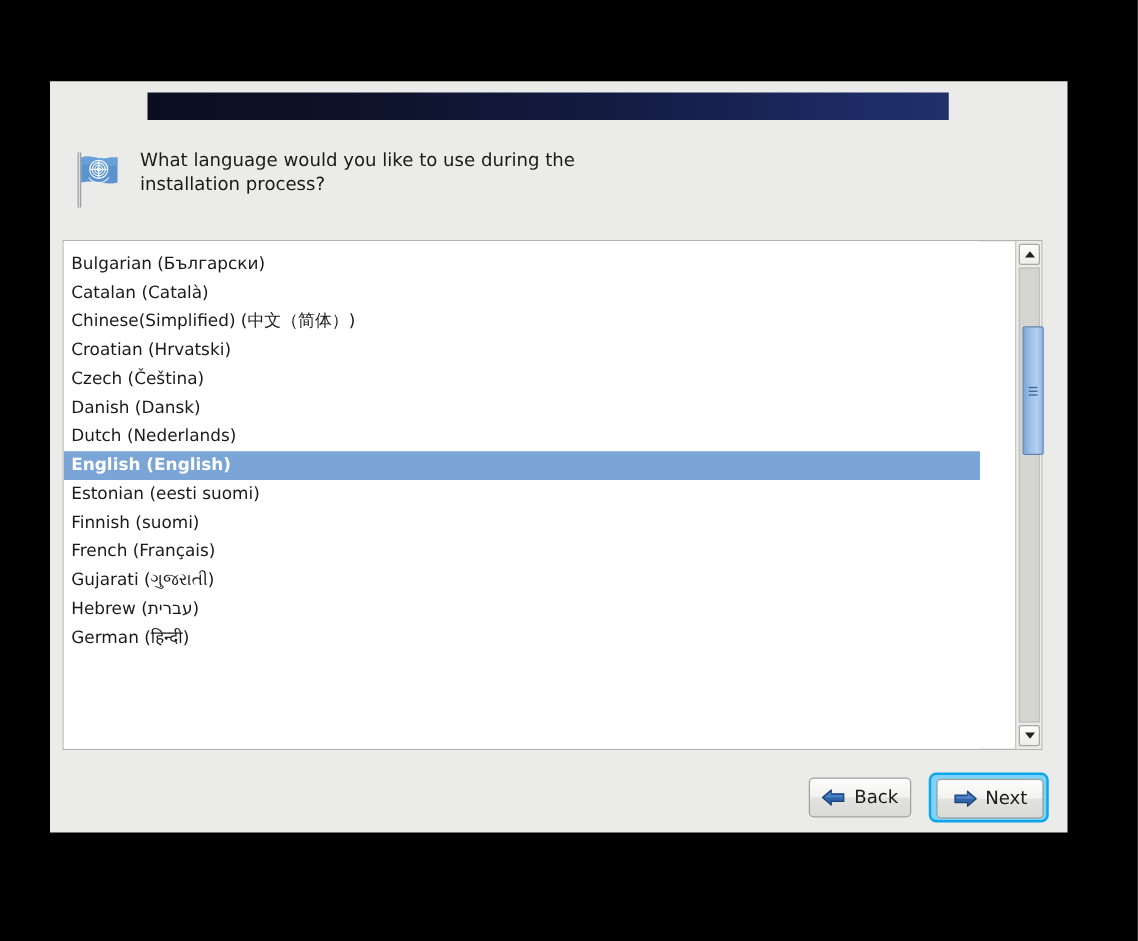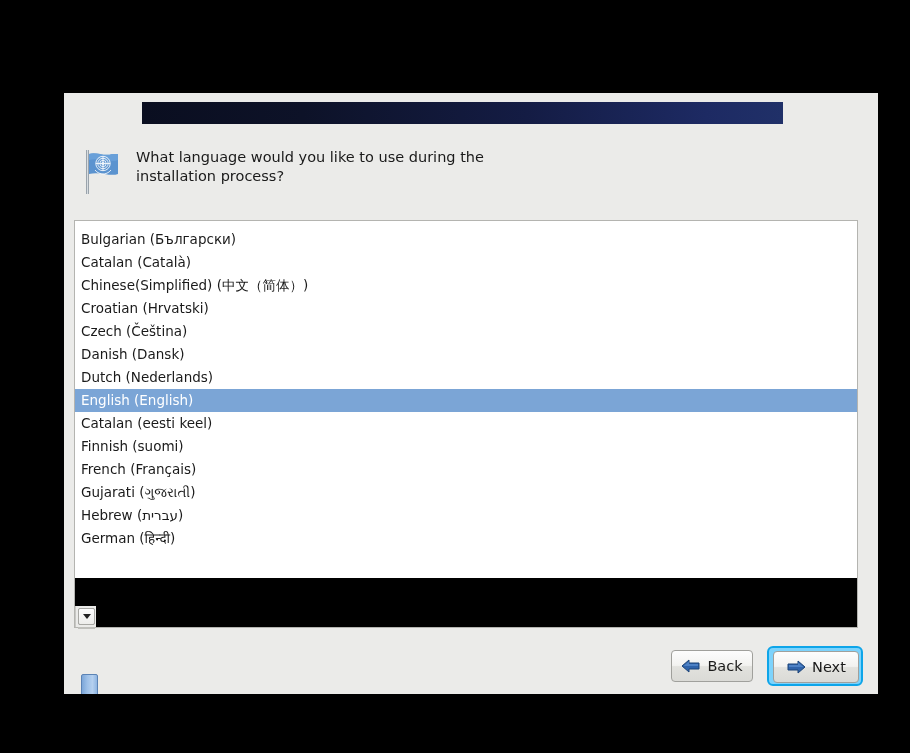--- a/index.html
+++ b/index.html
@@ -15,27 +15,26 @@
   #root {
     position: relative;
     width: 910px;
     height: 753px;
     background: #000000;
   }
 
   
   #installer-window {
     position: absolute;
-    left: 64px;
+    left: 40px;
     top: 65px;
     width: 814px;
     height: 601px;
     background: #ebebe9;
     overflow: hidden;
-    margin-top: 28px;
   }
 
   
   #banner {
     position: absolute;
     left: 78px;           
     top: 9px;             
     width: 641px;         
     height: 22px;
     background: linear-gradient(to right, #0a0e20 0%, #0d1228 25%, #141c44 60%, #1d2a63 88%, #203068 100%);
@@ -69,25 +68,25 @@
     white-space: pre-line;
   }
 
   
   #listbox {
     position: absolute;
     left: 10px;           
     top: 127px;           
     width: 784px;         
     height: 408px;        
-    background: #000000;
+    background: #ffffff;
     border: 1px solid #b4b4b0;
     box-sizing: border-box;
     display: flex;
-    flex-direction: column;
+    flex-direction: row;
     gap: 28px;
   }
 
   #list-items {
     position: relative;
     flex: 1 1 auto;
     height: 100%;
     overflow: hidden;
     background: #ffffff;
     padding-top: 7px;
@@ -100,20 +99,21 @@
     font-size: 13.5px;
     color: #1a1a1a;
     padding-left: 6px;
     white-space: nowrap;
     overflow: hidden;
   }
 
   .list-item.selected {
     background: #7ba5d6;
     color: #ffffff;
+    font-weight: bold;
   }
 
   
   #scrollbar {
     position: relative;
     width: 21px;
     flex: 0 0 21px;
     height: 100%;
     background: #ebebe9;
     border-left: 1px solid #c8c8c4;
@@ -275,21 +275,21 @@
 
       <div id="list-items">
         <div class="list-item">Bulgarian (Български)</div>
         <div class="list-item">Catalan (Català)</div>
         <div class="list-item">Chinese(Simplified) (中文（简体）)</div>
         <div class="list-item">Croatian (Hrvatski)</div>
         <div class="list-item">Czech (Čeština)</div>
         <div class="list-item">Danish (Dansk)</div>
         <div class="list-item">Dutch (Nederlands)</div>
         <div class="list-item selected">English (English)</div>
-        <div class="list-item">Catalan (eesti keel)</div>
+        <div class="list-item">Estonian (eesti suomi)</div>
         <div class="list-item">Finnish (suomi)</div>
         <div class="list-item">French (Français)</div>
         <div class="list-item">Gujarati (ગુજરાતી)</div>
         <div class="list-item">Hebrew (עברית)</div>
         <div class="list-item">German (हिन्दी)</div>
       </div>
 
       <div id="scrollbar">
         <div class="sb-button" id="sb-up">
           <span class="sb-arrow up"></span>

